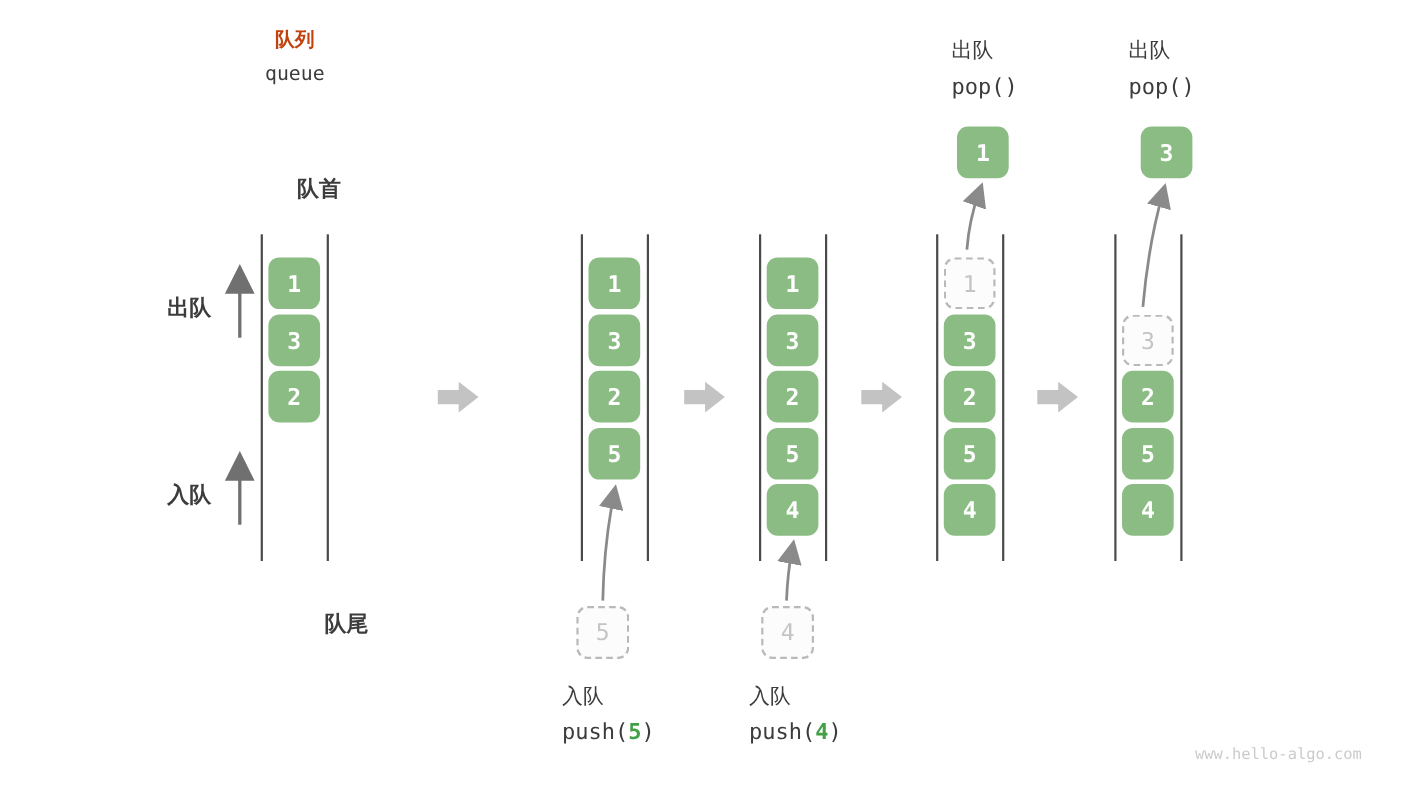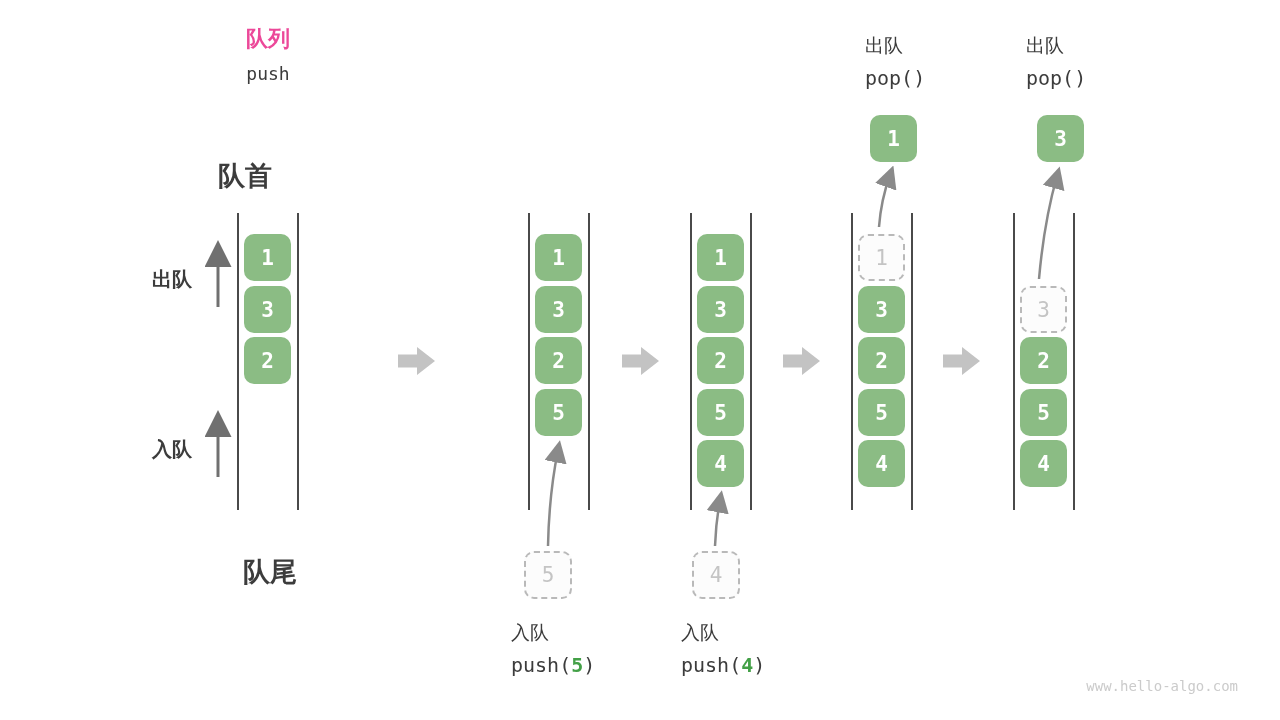--- a/index.html
+++ b/index.html
@@ -7,26 +7,26 @@
     position: relative;
     width: 1280px;
     height: 720px;
     background: #ffffff;
     overflow: hidden;
     font-family: "Liberation Sans", sans-serif;
   }
   .cn { font-family: "Liberation Sans", sans-serif; color: #3c3c3c; }
 
   .title-block { position: absolute; left: 205px; top: 24px; width: 126px; text-align: center; }
-  .title-cn { font-size: 22px; font-weight: 700; color: #ec4899; line-height: 1.4; }
+  .title-cn { font-size: 18px; font-weight: 700; color: #c2410c; line-height: 1.4; }
   .title-en { font-family: "DejaVu Sans Mono", monospace; font-size: 18px; color: #3c3c3c; margin-top: 8px; }
 
   .label-front, .label-rear {
-    position: absolute; width: 130px; text-align: center;
-    font-size: 27px; font-weight: 700; color: #3c3c3c;
+    position: absolute; width: 130px; text-align: right;
+    font-size: 20px; font-weight: 700; color: #3c3c3c;
   }
   .label-front { left: 180px; top: 158px; }
   .label-rear  { left: 205px; top: 554px; }
 
   .side-label {
     position: absolute; width: 60px; text-align: left;
     font-size: 20px; font-weight: 700; color: #3c3c3c;
   }
 
   .vline {
@@ -58,21 +58,21 @@
 
   svg.overlay { position: absolute; left: 0; top: 0; pointer-events: none; }
 </style>
 </head>
 <body>
 
 <div class="canvas">
 
   <div class="title-block">
     <div class="title-cn">队列</div>
-    <div class="title-en">push</div>
+    <div class="title-en">queue</div>
   </div>
 
   <div class="label-front cn">队首</div>
   <div class="label-rear cn">队尾</div>
 
   <div class="side-label" style="left:152px; top:266px;">出队</div>
   <div class="side-label" style="left:152px; top:436px;">入队</div>
 
   <div>
     <div class="vline" style="left:237px;"></div>

